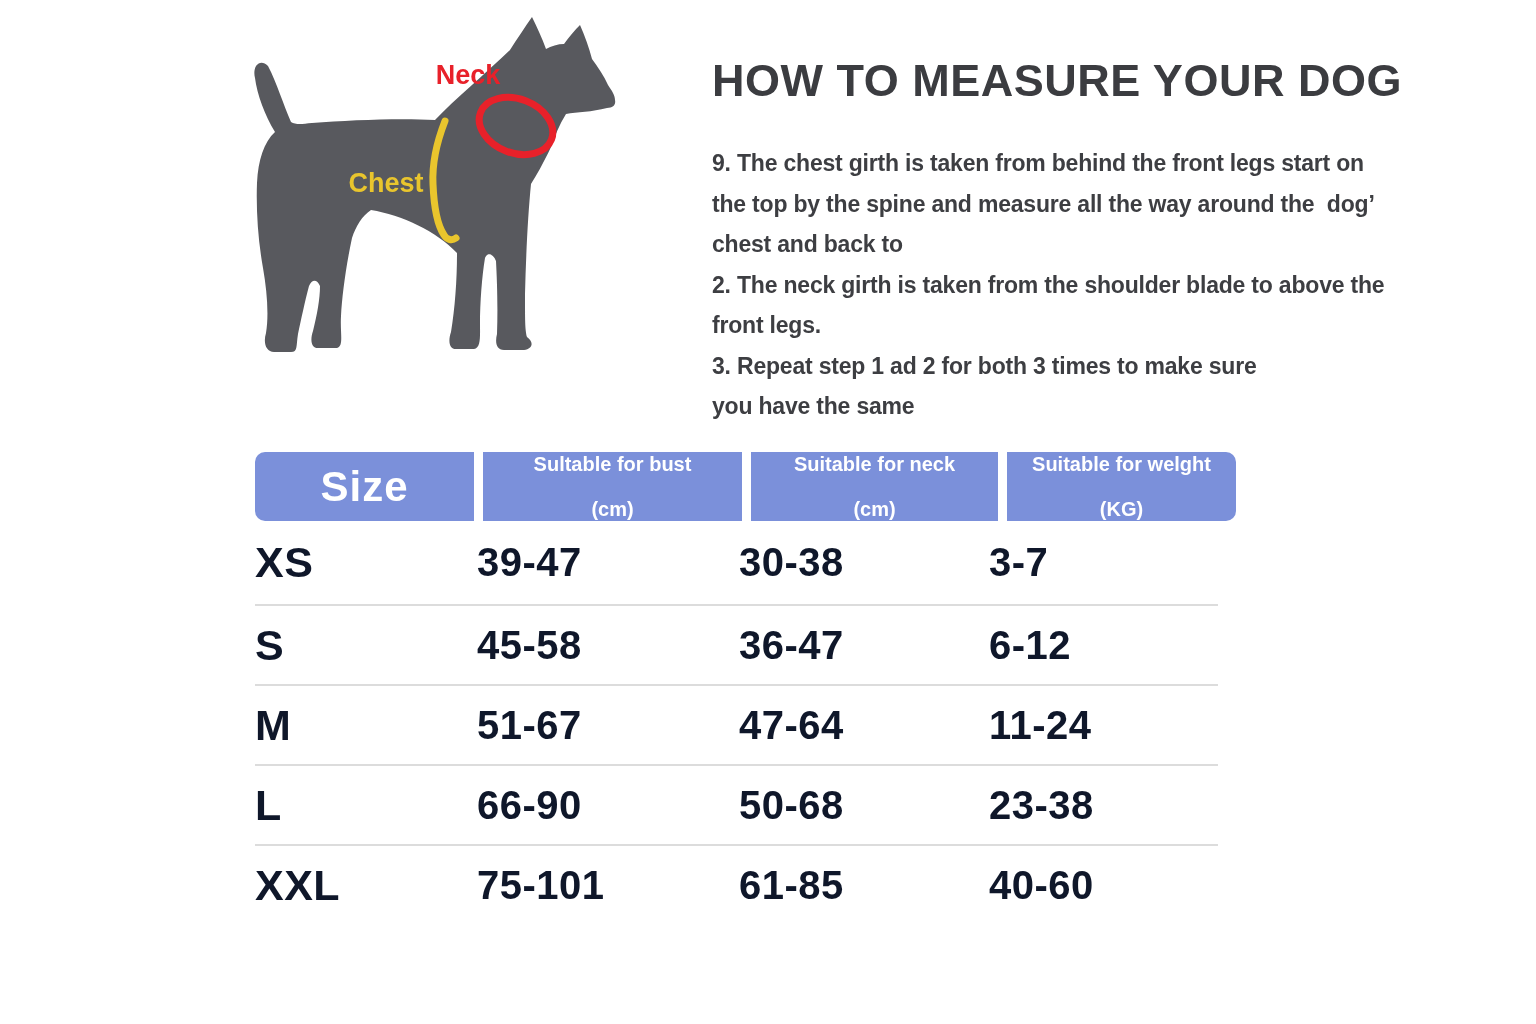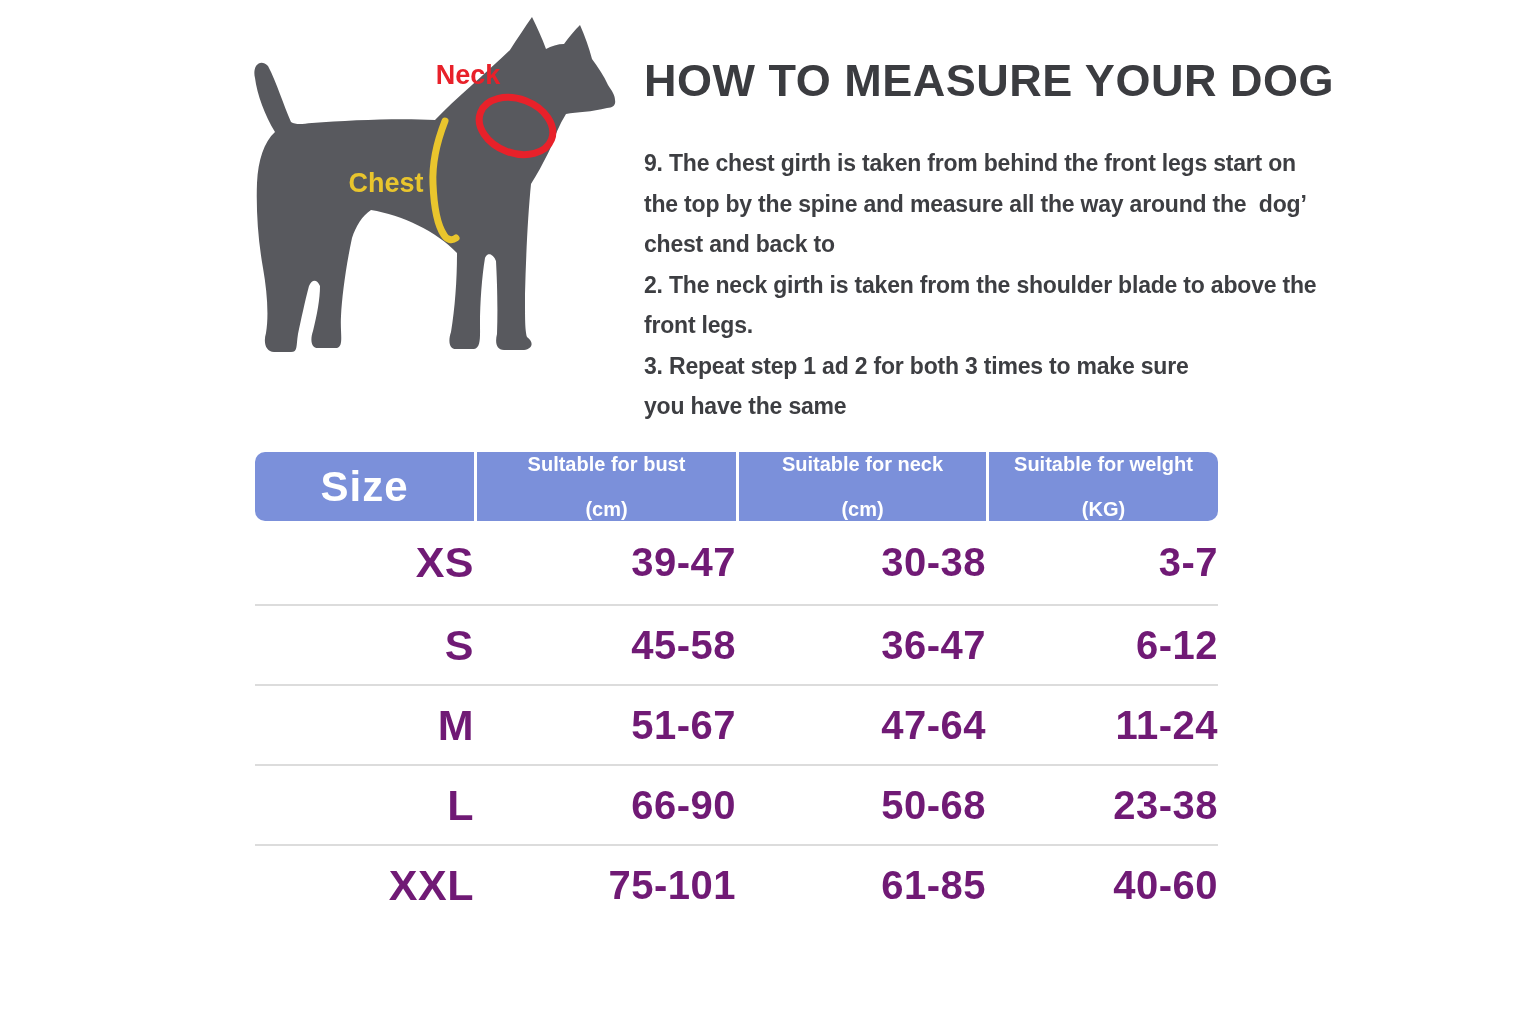--- a/index.html
+++ b/index.html
@@ -6,60 +6,60 @@
   html, body { width: 1536px; height: 1024px; background: #ffffff; overflow: hidden; }
   body { font-family: "Liberation Sans", "DejaVu Sans", sans-serif; position: relative; }
 
   
   .dog-figure {
     position: absolute; left: 230px; top: 4px; width: 420px; height: 380px;
   }
 
   
   .guide {
-    position: absolute; left: 644px; top: 55px; width: 672px;
+    position: absolute; left: 712px; top: 55px; width: 672px;
   }
   .guide-title {
     font-size: 45px; font-weight: 600; color: #3b3c40;
     text-align: center; letter-spacing: 0.5px; white-space: nowrap;
   }
   .guide-lines { margin-top: 36px; }
   .guide-line {
     font-size: 23px; font-weight: 600; color: #3d3e42;
     line-height: 40.5px; white-space: pre; letter-spacing: -0.2px;
   }
 
   
   .size-table {
     position: absolute; left: 255px; top: 452px; width: 963px;
   }
   .tbl-header {
     display: grid; grid-template-columns: 219px 259px 247px 229px;
-    column-gap: 3px; height: 69px;
+    column-gap: 9px; height: 69px;
   }
   .th-cell {
     background: #7b90da; color: #ffffff;
     display: flex; flex-direction: column; align-items: center; justify-content: center;
     text-align: center;
   }
   .th-cell.first { border-radius: 10px 0 0 10px; }
   .th-cell.last  { border-radius: 0 10px 10px 0; }
   .th-size { font-size: 42px; font-weight: 700; letter-spacing: 1px; }
   .th-label { font-size: 20px; font-weight: 700; line-height: 24px; }
   .th-unit  { font-size: 20px; font-weight: 700; line-height: 24px; margin-top: 21px; }
 
   .tbl-body { }
   .tbl-row {
     display: grid; grid-template-columns: 219px 259px 247px 229px;
     column-gap: 3px; height: 80px; align-items: center;
   }
   .tbl-row + .tbl-row { border-top: 2px solid #dcdcdc; }
   .tbl-row:first-child { height: 83px; }
   .td-cell {
-    text-align: right; color: #701a75; font-weight: 700; font-size: 40px;
+    text-align: left; color: #0f172a; font-weight: 700; font-size: 40px;
     letter-spacing: 0.5px;
   }
   .td-size { font-size: 43px; }
 </style>
 </head>
 <body>
 
 <div class="dog-figure">
   <svg width="420" height="380" viewBox="0 0 420 380">
 

